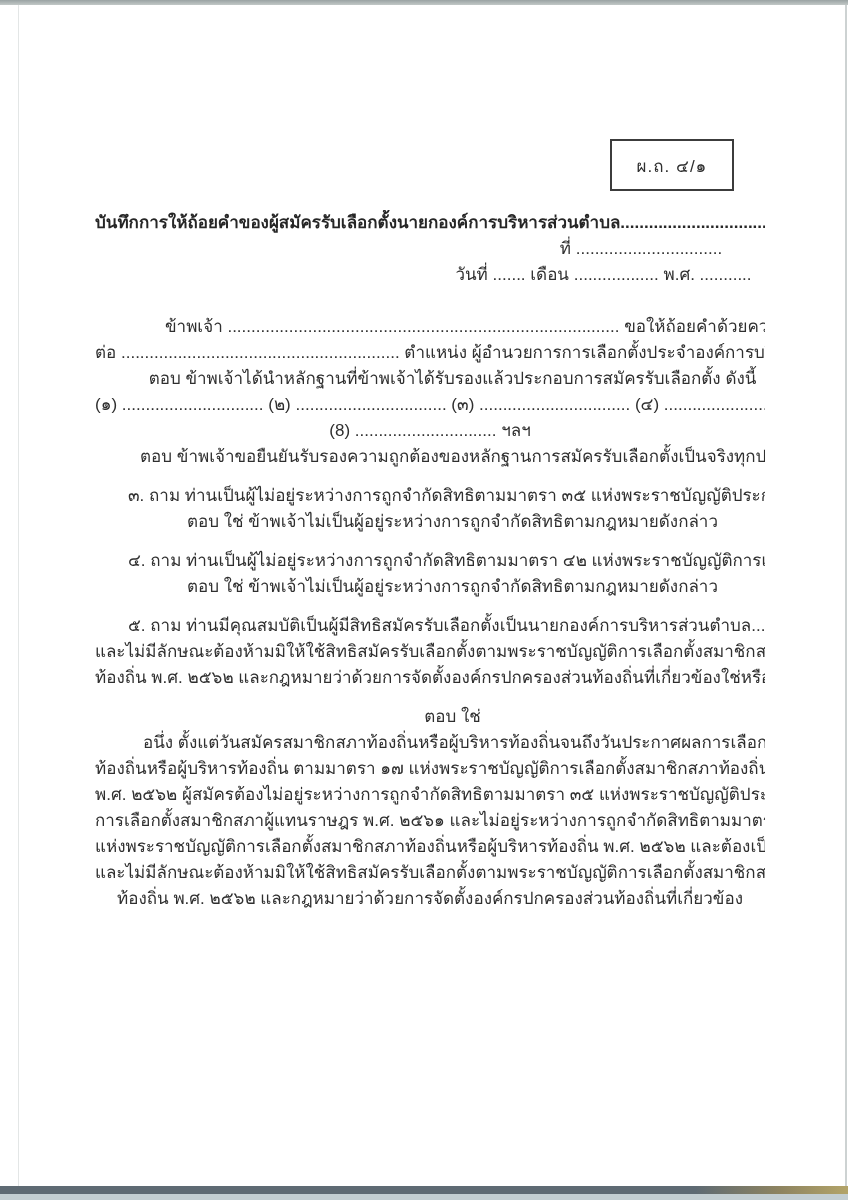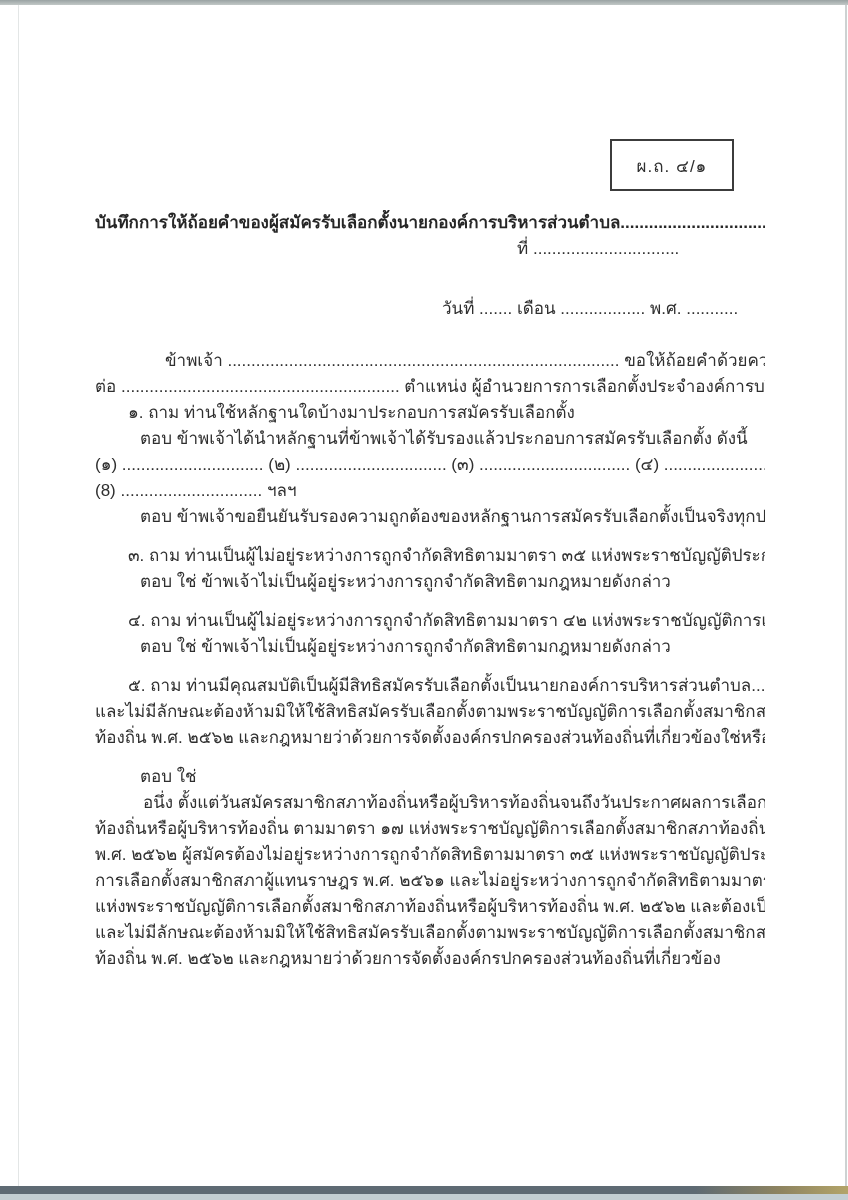--- a/index.html
+++ b/index.html
@@ -8,20 +8,21 @@
     background: #ffffff;
   }
   .page {
     position: relative;
     width: 848px;
     height: 1200px;
     background: #ffffff;
     overflow: hidden;
     font-family: "Liberation Sans", "DejaVu Sans", sans-serif;
     color: #2f2f2f;
+    text-align: center;
   }
   
   .edge-top {
     position: absolute;
     top: 0; left: 0; right: 0;
     height: 5px;
     background: linear-gradient(to bottom, #9aa3a3, #c2c8c7);
   }
   .edge-left {
     position: absolute;
@@ -73,21 +74,21 @@
     width: 670px;
     font-size: 17px;
     line-height: 26px;
   }
   .doc-title {
     margin-top: 210px;
     font-weight: bold;
     color: #262626;
   }
   .ref-line  { margin-left: 422px; }
-  .date-line { margin-left: 347px; margin-top: 34px; }
+  .date-line { margin-left: 347px; }
 
   .line { white-space: nowrap; overflow: hidden; }
 
   .gap-blank  { margin-top: 26px; } 
   .gap-half   { margin-top: 13px; } 
 
   .ind-intro    { padding-left: 70px; }
   .ind-question { padding-left: 33px; }
   .ind-answer   { padding-left: 45px; }
   .ind-closing  { padding-left: 48px; }
@@ -110,21 +111,20 @@
   <div class="content">
 
     <div class="line doc-title">บันทึกการให้ถ้อยคำของผู้สมัครรับเลือกตั้งนายกองค์การบริหารส่วนตำบล.................................</div>
 
     <div class="line ref-line">ที่ ...............................</div>
     <div class="line date-line">วันที่ ....... เดือน .................. พ.ศ. ...........</div>
 
     <div class="line ind-intro gap-blank">ข้าพเจ้า ................................................................................... ขอให้ถ้อยคำด้วยความสัตย์จริง</div>
     <div class="line">ต่อ ........................................................... ตำแหน่ง ผู้อำนวยการการเลือกตั้งประจำองค์การบริหาร</div>
 
-    <div class="line ind-question">๑.  ถาม ท่านใช้หลักฐานใดบ้างมาประกอบการสมัครรับเลือกตั้ง</div>
     <div class="line ind-answer">ตอบ  ข้าพเจ้าได้นำหลักฐานที่ข้าพเจ้าได้รับรองแล้วประกอบการสมัครรับเลือกตั้ง ดังนี้</div>
     <div class="line">(๑) .............................. (๒) ................................ (๓) ................................ (๔) ................................</div>
     <div class="line">(8) .............................. ฯลฯ</div>
 
     <div class="line ind-answer">ตอบ  ข้าพเจ้าขอยืนยันรับรองความถูกต้องของหลักฐานการสมัครรับเลือกตั้งเป็นจริงทุกประการ</div>
 
     <div class="line ind-question gap-half">๓.  ถาม ท่านเป็นผู้ไม่อยู่ระหว่างการถูกจำกัดสิทธิตามมาตรา ๓๕ แห่งพระราชบัญญัติประกอบรัฐธรรมนูญ</div>
     <div class="line ind-answer">ตอบ ใช่ ข้าพเจ้าไม่เป็นผู้อยู่ระหว่างการถูกจำกัดสิทธิตามกฎหมายดังกล่าว</div>
 
     <div class="line ind-question gap-half">๔. ถาม ท่านเป็นผู้ไม่อยู่ระหว่างการถูกจำกัดสิทธิตามมาตรา ๔๒ แห่งพระราชบัญญัติการเลือกตั้งสมาชิก</div>

